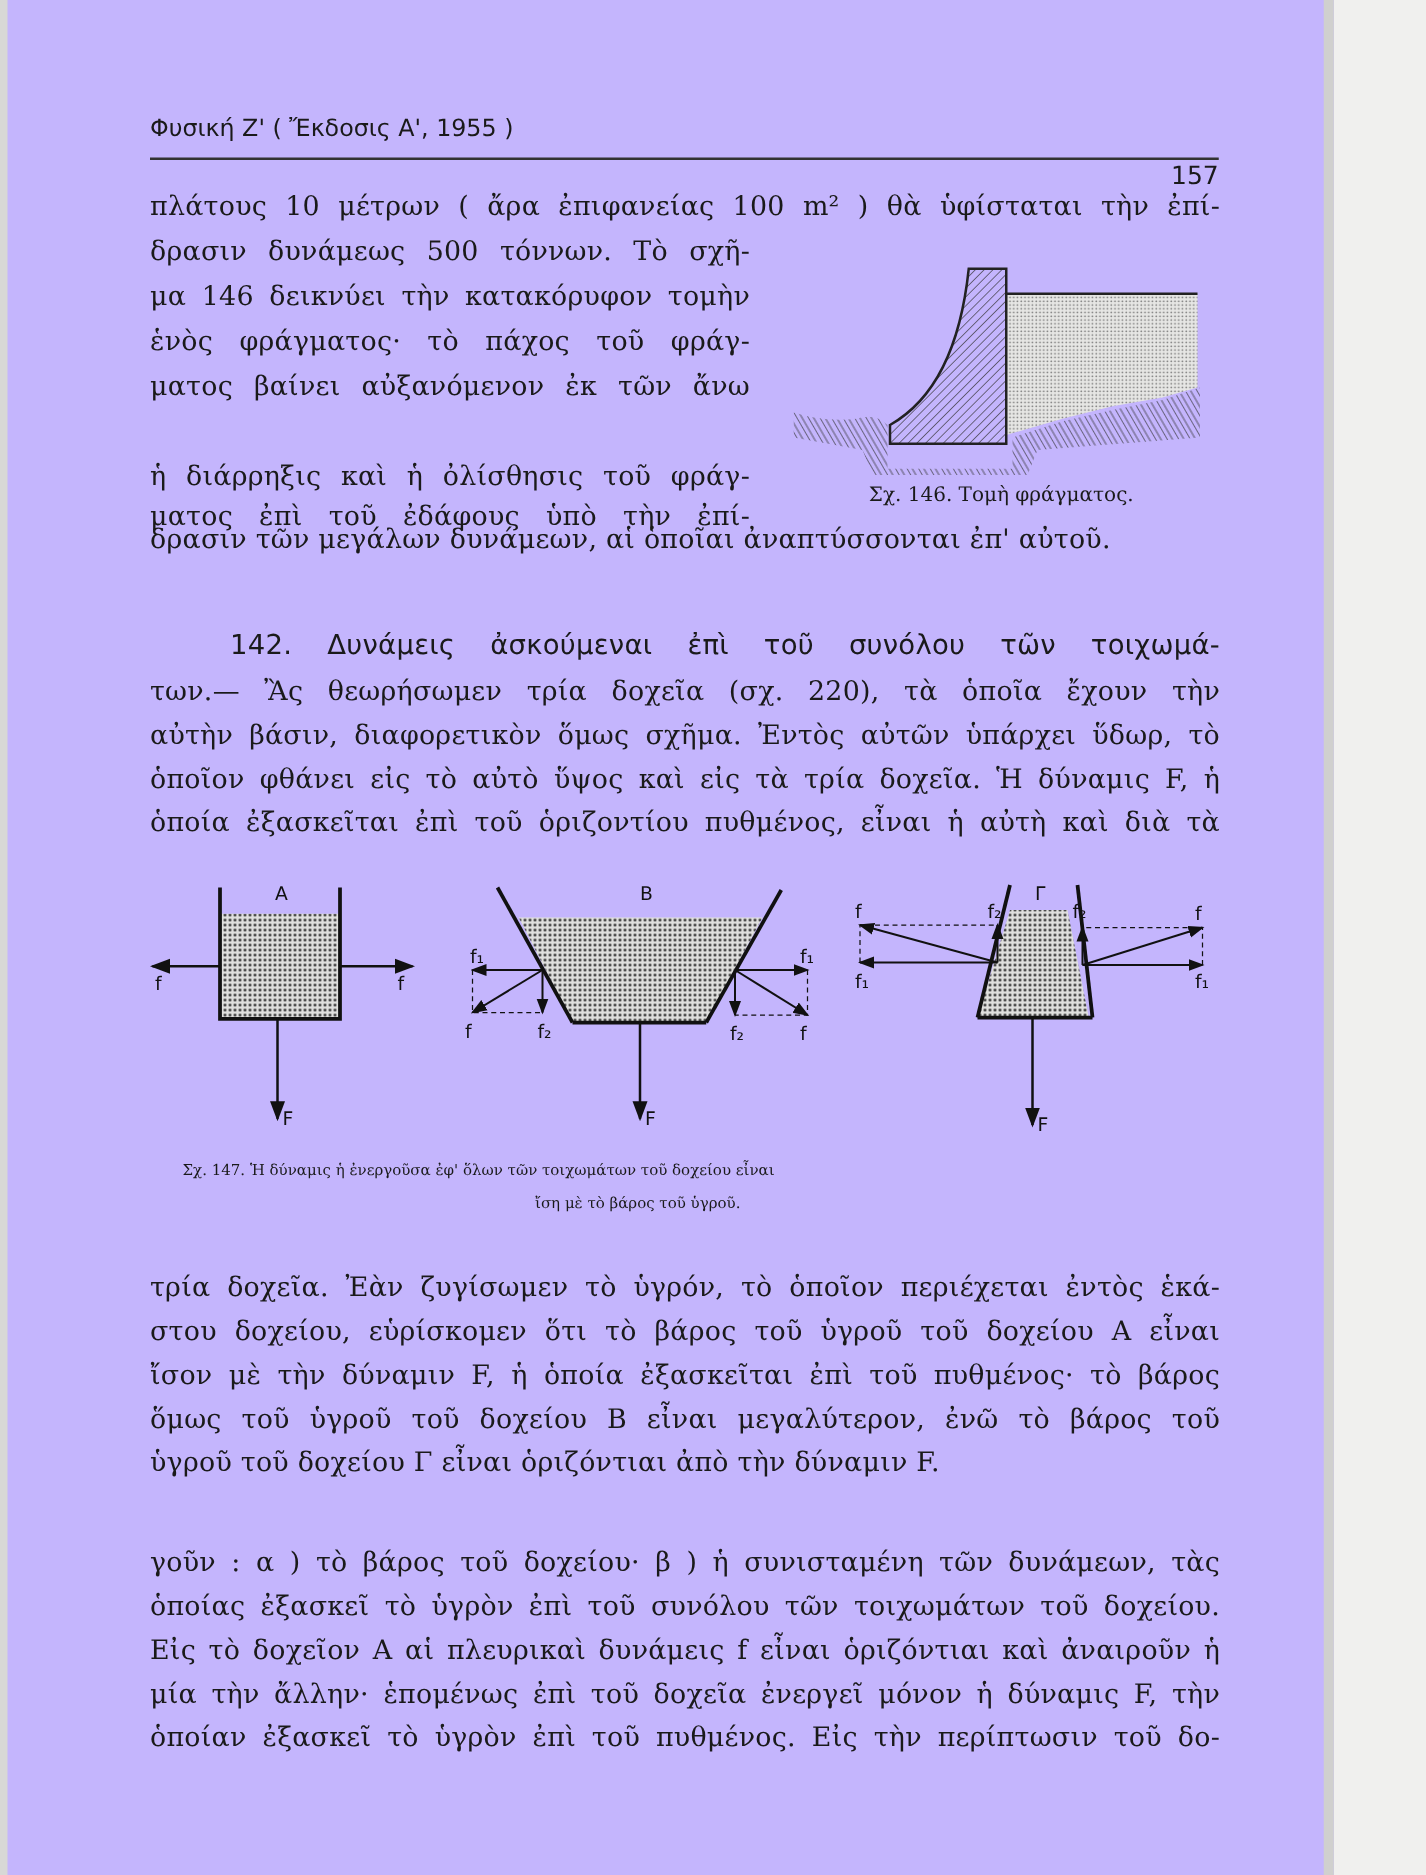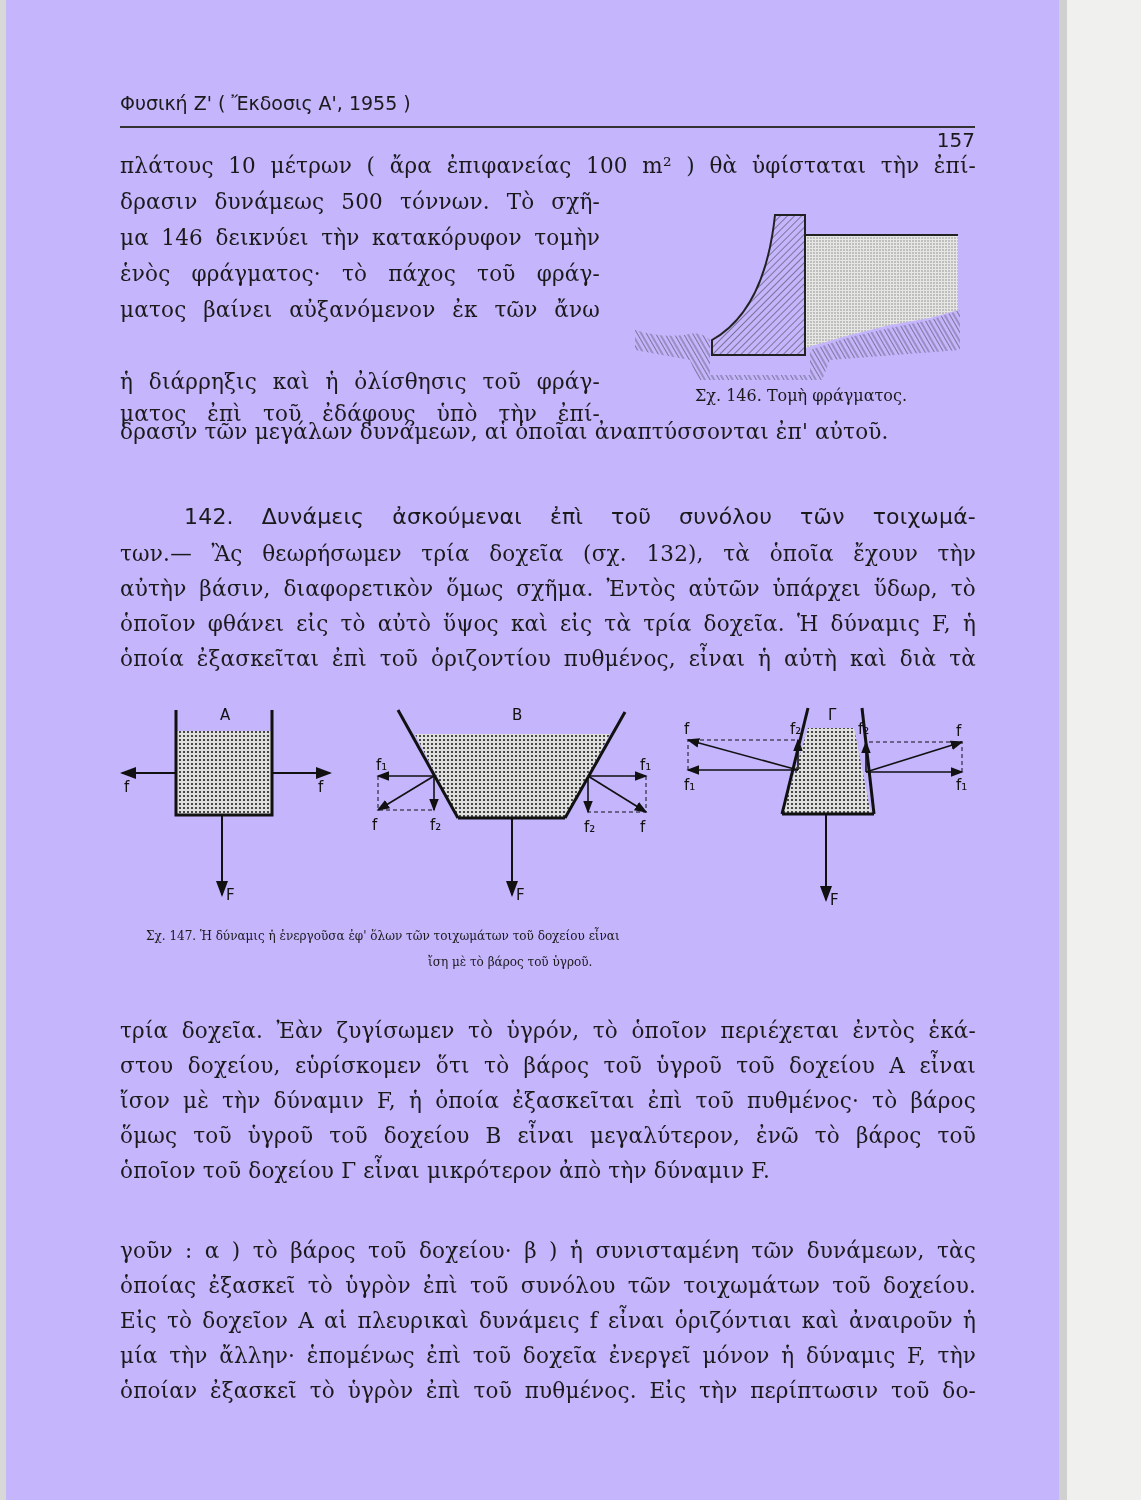--- a/index.html
+++ b/index.html
@@ -57,21 +57,21 @@
     <path d="M175 25 L328 25 L328 100 L300 108 L260 115 L220 125 L175 138 Z" fill="url(#water)" stroke="none"></path>
     <line x1="175" y1="25" x2="328" y2="25" stroke="#222" stroke-width="2"></line>
 
     <path d="M5 120 Q30 128 55 125 Q70 120 80 130 L80 165 L180 165 L180 140 L220 127 L260 118 L300 110 L330 100 L330 140 L200 150 L190 175 L70 175 L60 150 L5 140 Z" fill="url(#ground)" stroke="none"></path>
 
     <path d="M145 5 L175 5 L175 145 L82 145 L82 130 Q135 100 145 5 Z" fill="url(#hatch)" stroke="#222" stroke-width="2"></path>
   </svg>
   <div class="caption" style="left:695px;top:386px;font-size:16px">Σχ. 146. Τομὴ φράγματος.</div>
 
   <div class="line full heading" style="left:184px;width:792px;top:504px">142. Δυνάμεις ἀσκούμεναι ἐπὶ τοῦ συνόλου τῶν τοιχωμά-</div>
-  <div class="line full" style="top:541px">των.— Ἂς θεωρήσωμεν τρία δοχεῖα (σχ. 132), τὰ ὁποῖα ἔχουν τὴν</div>
+  <div class="line full" style="top:541px">των.— Ἂς θεωρήσωμεν τρία δοχεῖα (σχ. 220), τὰ ὁποῖα ἔχουν τὴν</div>
   <div class="line full" style="top:576px">αὐτὴν βάσιν, διαφορετικὸν ὅμως σχῆμα. Ἐντὸς αὐτῶν ὑπάρχει ὕδωρ, τὸ</div>
   <div class="line full" style="top:611px">ὁποῖον φθάνει εἰς τὸ αὐτὸ ὕψος καὶ εἰς τὰ τρία δοχεῖα. Ἡ δύναμις F, ἡ</div>
   <div class="line full" style="top:646px">ὁποία ἐξασκεῖται ἐπὶ τοῦ ὁριζοντίου πυθμένος, εἶναι ἡ αὐτὴ καὶ διὰ τὰ</div>
 
   <svg style="left:110px;top:690px" width="870" height="220" viewBox="0 0 870 220">
     <defs>
       <pattern id="dots" width="4" height="4" patternUnits="userSpaceOnUse">
         <rect width="4" height="4" fill="#e0e0de"></rect>
         <circle cx="2" cy="2" r="1.1" fill="#222"></circle>
       </pattern>
@@ -146,20 +146,20 @@
       </g>
     </g>
   </svg>
   <div class="caption" style="left:146px;top:929px">Σχ. 147. Ἡ δύναμις ἡ ἐνεργοῦσα ἐφ' ὅλων τῶν τοιχωμάτων τοῦ δοχείου εἶναι</div>
   <div class="caption" style="left:428px;top:955px">ἴση μὲ τὸ βάρος τοῦ ὑγροῦ.</div>
 
   <div class="line full" style="top:1018px">τρία δοχεῖα. Ἐὰν ζυγίσωμεν τὸ ὑγρόν, τὸ ὁποῖον περιέχεται ἐντὸς ἑκά-</div>
   <div class="line full" style="top:1088px">ἴσον μὲ τὴν δύναμιν F, ἡ ὁποία ἐξασκεῖται ἐπὶ τοῦ πυθμένος· τὸ βάρος</div>
   <div class="line full" style="top:1053px">στου δοχείου, εὑρίσκομεν ὅτι τὸ βάρος τοῦ ὑγροῦ τοῦ δοχείου Α εἶναι</div>
   <div class="line full" style="top:1123px">ὅμως τοῦ ὑγροῦ τοῦ δοχείου Β εἶναι μεγαλύτερον, ἐνῶ τὸ βάρος τοῦ</div>
-  <div class="line" style="top:1158px">ὁποῖον τοῦ δοχείου Γ εἶναι μικρότερον ἀπὸ τὴν δύναμιν F.</div>
+  <div class="line" style="top:1158px">ὑγροῦ τοῦ δοχείου Γ εἶναι ὁριζόντιαι ἀπὸ τὴν δύναμιν F.</div>
 
   <div class="line full" style="top:1238px">γοῦν : α ) τὸ βάρος τοῦ δοχείου· β ) ἡ συνισταμένη τῶν δυνάμεων, τὰς</div>
   <div class="line full" style="top:1273px">ὁποίας ἐξασκεῖ τὸ ὑγρὸν ἐπὶ τοῦ συνόλου τῶν τοιχωμάτων τοῦ δοχείου.</div>
   <div class="line full" style="top:1308px">Εἰς τὸ δοχεῖον Α αἱ πλευρικαὶ δυνάμεις f εἶναι ὁριζόντιαι καὶ ἀναιροῦν ἡ</div>
   <div class="line full" style="top:1343px">μία τὴν ἄλλην· ἑπομένως ἐπὶ τοῦ δοχεῖα ἐνεργεῖ μόνον ἡ δύναμις F, τὴν</div>
   <div class="line full" style="top:1378px">ὁποίαν ἐξασκεῖ τὸ ὑγρὸν ἐπὶ τοῦ πυθμένος. Εἰς τὴν περίπτωσιν τοῦ δο-</div>
 </div>
 
 </body></html>

